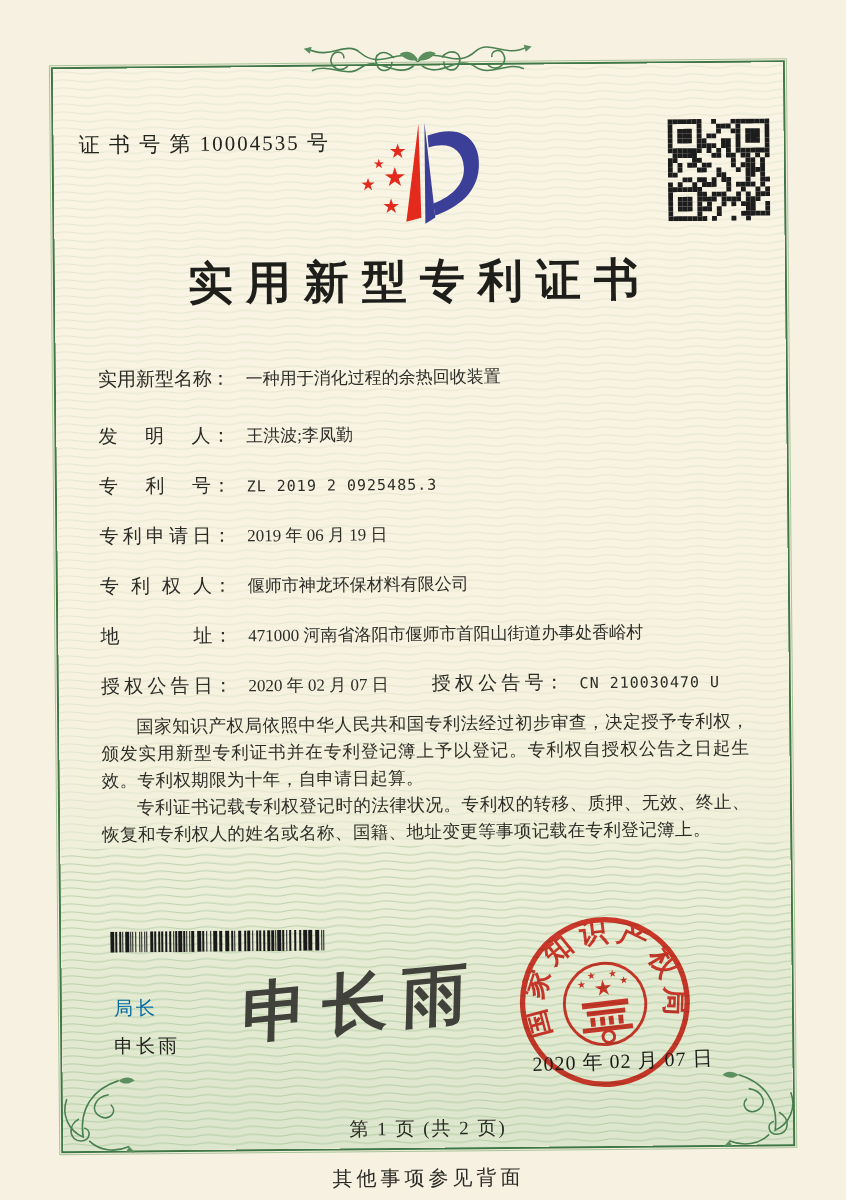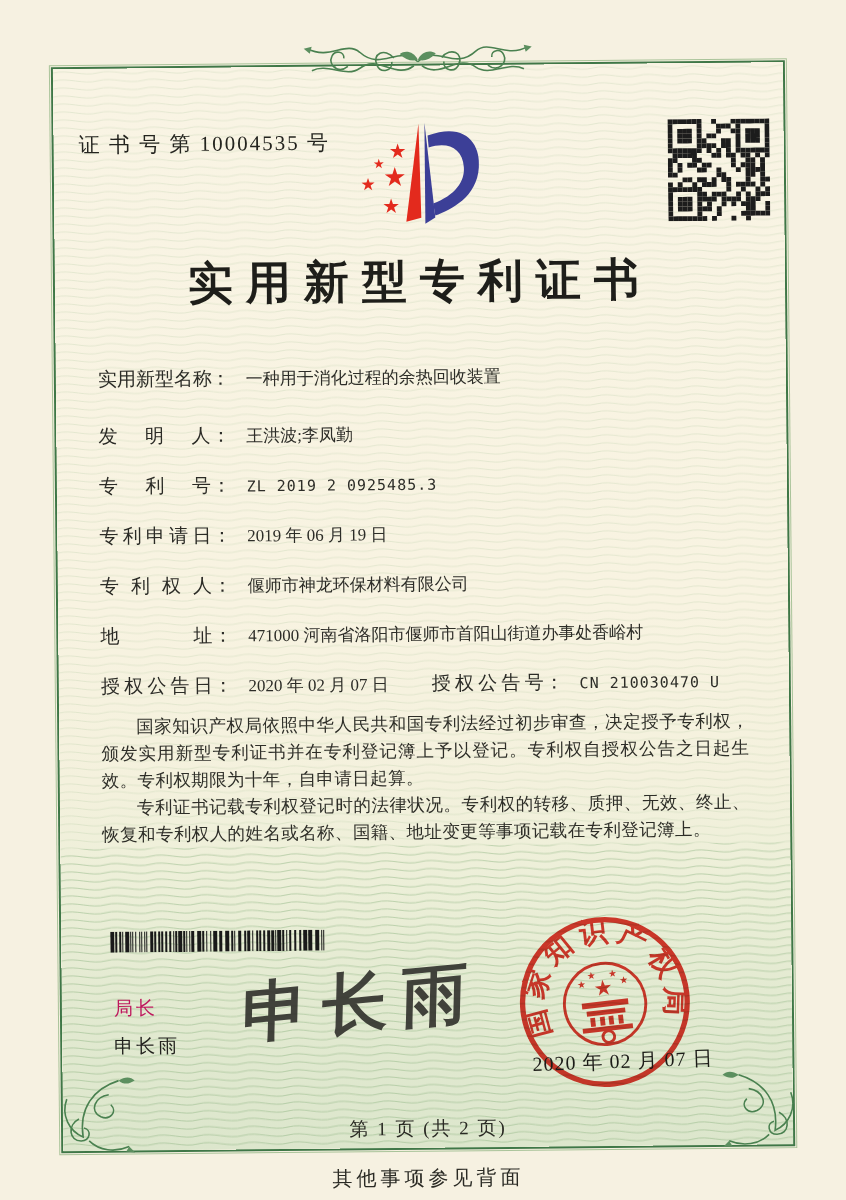--- a/index.html
+++ b/index.html
@@ -28,21 +28,21 @@
          letter-spacing:13px;color:#1e1e1a;}
   .frow{left:100px;font-size:19px;white-space:nowrap;}
   .flabel{display:inline-flex;justify-content:space-between;width:112px;color:#2b2b26;}
   .fcolon{margin-left:1px;}
   .fvalue{font-size:17px;margin-left:11px;color:#2d2d28;}
   .mono{font-family:"DejaVu Sans Mono","Liberation Mono",monospace;font-size:15px;letter-spacing:1px;}
   .gright{position:absolute;left:331px;top:0;white-space:nowrap;}
   .paras{left:100px;top:711px;width:648px;font-size:17.5px;line-height:27px;
          letter-spacing:0.4px;color:#2e2e28;text-align:justify;}
   .paras p{margin:0;text-indent:2em;}
-  .bureau{left:110px;top:993px;font-size:19px;letter-spacing:3px;color:#be185d;}
+  .bureau{left:110px;top:993px;font-size:19px;letter-spacing:3px;color:#0369a1;}
   .bureau2{left:110px;top:1031px;font-size:19px;letter-spacing:3px;color:#22221e;}
   .sig{left:238px;top:958px;width:240px;font-size:66px;font-weight:600;color:#30302b;
        transform:rotate(-5deg) skewX(-7deg);letter-spacing:14px;opacity:.9;white-space:nowrap;}
   .sealdate{left:528px;top:1050px;font-size:20px;letter-spacing:1px;color:#1c1c18;
             transform:rotate(-1.5deg);z-index:6;}
   .pageind{left:0;top:1116px;width:846px;text-align:center;font-size:19px;letter-spacing:2px;color:#2a2a24;}
   .backnote{left:0;top:1165px;width:846px;text-align:center;font-size:20px;letter-spacing:4px;color:#2a2a24;}
 
   .logo{left:333px;top:108px;}
   .qr{left:672px;top:122px;}

